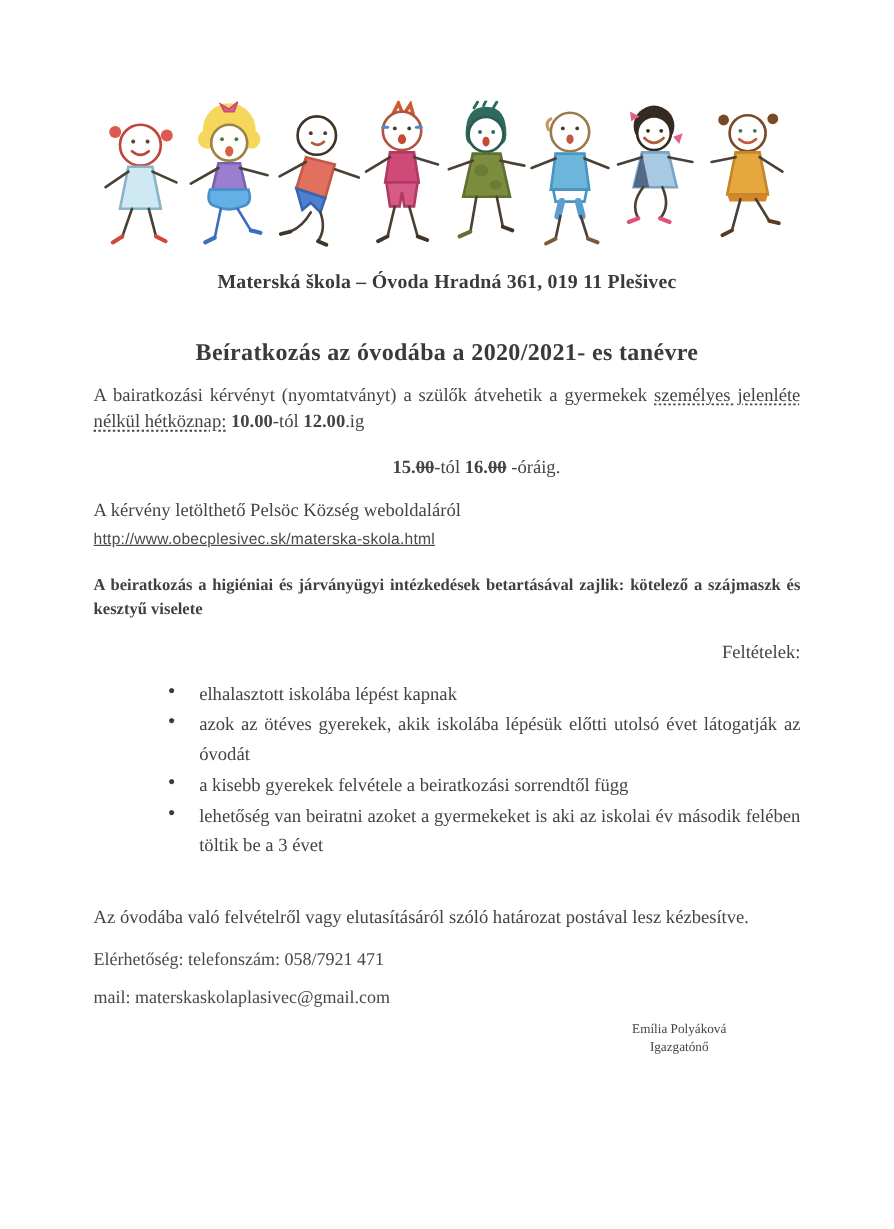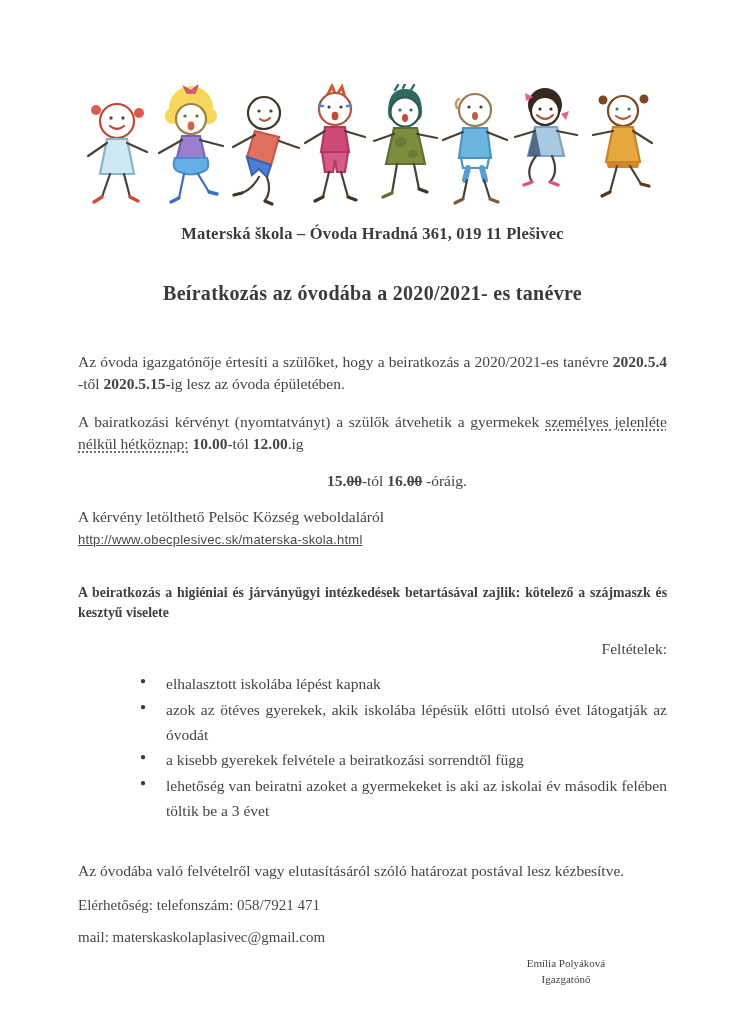--- a/index.html
+++ b/index.html
@@ -48,21 +48,21 @@
   .download-line { margin-top: 14px; text-align: left; }
   .url-line {
     font-family: "Liberation Sans", sans-serif;
     font-size: 13px;
     color: #4a4a4a;
     text-decoration: underline;
     margin-top: 4px;
     letter-spacing: 0.2px;
   }
   .covid-note {
-    margin-top: 36px;
+    margin-top: 22px;
     font-weight: bold;
     font-size: 13.8px;
     line-height: 1.45;
     text-align: justify;
     color: #404040;
   }
   .conditions-label { margin-top: 15px; text-align: right; }
   ul.bullet-list {
     margin: 12px 0 0 0;
     padding-left: 62px;
@@ -255,21 +255,20 @@
           <path d="M558,100 l8,2" stroke="#5a3a1e" stroke-width="3.2"></path>
         </g>
       </g>
     </svg>
   </div>
 
   <div class="school-line">Materská škola – Óvoda Hradná 361, 019 11 Plešivec</div>
 
   <div class="doc-title">Beíratkozás az óvodába a 2020/2021- es tanévre</div>
 
-  <p class="body-text para1"><span>Az óvoda igazgatónője értesíti a szülőket, hogy a beiratkozás a 2020/2021-es tanévre </span><span class="bold-run">2020.5.4</span><span> -től </span><span class="bold-run">2020.5.15</span><span>-ig lesz az óvoda épületében.</span></p>
 
   <p class="body-text para2"><span>A bairatkozási kérvényt (nyomtatványt) a szülők átvehetik a gyermekek </span><span class="underlined-run">személyes jelenléte nélkül hétköznap:</span><span> </span><span class="bold-run">10.00</span><span>-tól </span><span class="bold-run">12.00</span><span>.ig</span></p>
 
   <div class="body-text time-line2"><span class="bold-run">15.</span><span class="strike-run">00</span><span>-tól </span><span class="bold-run">16.</span><span class="strike-run">00</span><span> -óráig.</span></div>
 
   <div class="body-text download-line">A kérvény letölthető Pelsöc Község weboldaláról</div>
   <div class="url-line">http://www.obecplesivec.sk/materska-skola.html</div>
 
   <p class="covid-note">A beiratkozás  a higiéniai és járványügyi intézkedések betartásával zajlik: kötelező  a szájmaszk és kesztyű viselete</p>
 

